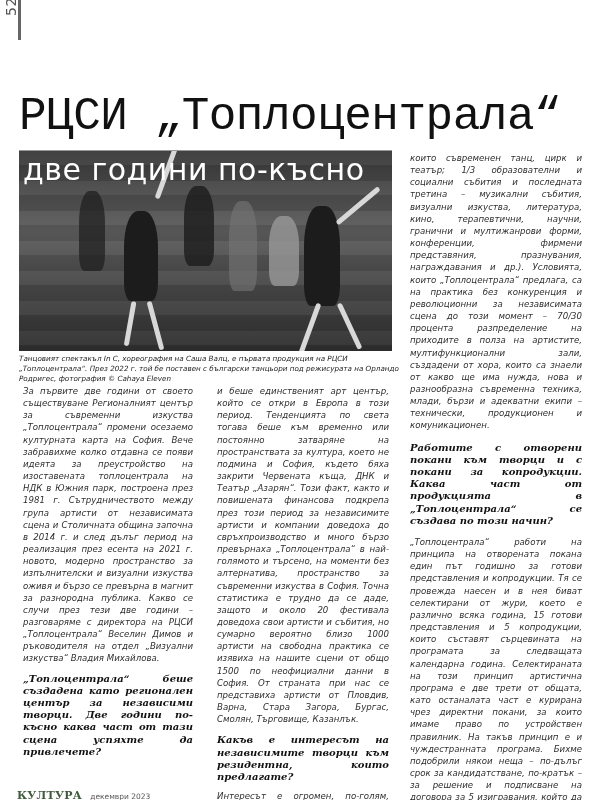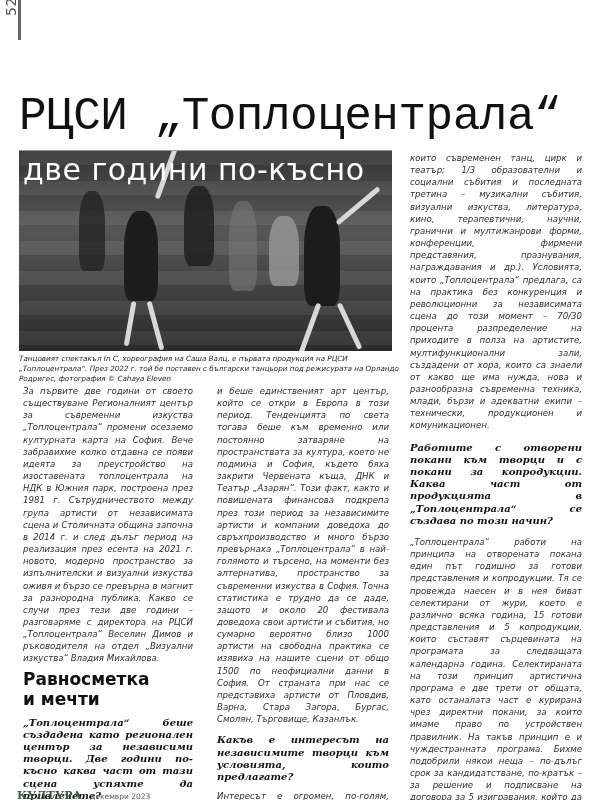--- a/index.html
+++ b/index.html
@@ -92,28 +92,27 @@
   <div class="limb" style="left:130px;top:148px;width:50px;height:5px;transform:rotate(75deg)"></div>
   <div class="limb" style="left:300px;top:150px;width:55px;height:5px;transform:rotate(110deg)"></div>
   <div class="limb" style="left:320px;top:150px;width:50px;height:5px;transform:rotate(65deg)"></div>
   <div class="photo-subtitle">две години по-късно</div>
 </div>
 
 <div class="caption">Танцовият спектакъл In C, хореография на Саша Валц, е първата продукция на РЦСИ „Топлоцентрала“. През 2022 г. той бе поставен с български танцьори под режисурата на Орландо Родригес, фотография © Cahaya Eleven</div>
 
 <div class="col" style="left:19px;top:381px;width:178px;">
   <p>За първите две години от своето съществуване Регионалният център за съвременни изкуства „Топлоцентрала“ промени осезаемо културната карта на София. Вече забравихме колко отдавна се появи идеята за преустройство на изоставената топлоцентрала на НДК в Южния парк, построена през 1981 г. Сътрудничеството между група артисти от независимата сцена и Столичната община започна в 2014 г. и след дълъг период на реализация през есента на 2021 г. новото, модерно пространство за изпълнителски и визуални изкуства оживя и бързо се превърна в магнит за разнородна публика. Какво се случи през тези две години – разговаряме с директора на РЦСИ „Топлоцентрала“ Веселин Димов и ръководителя на отдел „Визуални изкуства“ Владия Михайлова.</p>
-  <p class="subhead" style="width:110px;">Равносметка и мечти</p>
   <p class="q" style="margin-top:8px;">„Топлоцентрала“ беше създадена като регионален център за независими творци. Две години по-късно каква част от тази сцена успяхте да привлечете?</p>
 
 </div>
 
 <div class="col" style="left:213px;top:381px;width:180px;">
   <p>и беше единственият арт център, който се откри в Европа в този период. Тенденцията по света тогава беше към временно или постоянно затваряне на пространствата за култура, което не подмина и София, където бяха закрити Червената къща, ДНК и Театър „Азарян“. Този факт, както и повишената финансова подкрепа през този период за независимите артисти и компании доведоха до свръхпроизводство и много бързо превърнаха „Топлоцентрала“ в най-голямото и търсено, на моменти без алтернатива, пространство за съвременни изкуства в София. Точна статистика е трудно да се даде, защото и около 20 фестивала доведоха свои артисти и събития, но сумарно вероятно близо 1000 артисти на свободна практика се изявиха на нашите сцени от общо 1500 по неофициални данни в София. От страната при нас се представиха артисти от Пловдив, Варна, Стара Загора, Бургас, Смолян, Търговище, Казанлък.</p>
-  <p class="q" style="margin-top:9px;">Какъв е интересът на независимите творци към условията, които предлагате?</p>
+  <p class="q" style="margin-top:9px;">Какъв е интересът на независимите творци към резидентна, които предлагате?</p>
   <p style="margin-top:7px;">Интересът е огромен, по-голям, отколкото се очакваше... и не намалява. За две години РЦСИ „Топлоцентрала“ реализира над 1700 събития (1/3 от</p>
 </div>
 
 <div class="col" style="left:406px;top:148px;width:180px;">
   <p>които съвременен танц, цирк и театър; 1/3 образователни и социални събития и последната третина – музикални събития, визуални изкуства, литература, кино, терапевтични, научни, гранични и мултижанрови форми, конференции, фирмени представяния, празнувания, награждавания и др.). Условията, които „Топлоцентрала“ предлага, са на практика без конкуренция и революционни за независимата сцена до този момент – 70/30 процента разпределение на приходите в полза на артистите, мултифункционални зали, създадени от хора, които са знаели от какво ще има нужда, нова и разнообразна съвременна техника, млади, бързи и адекватни екипи – технически, продукционен и комуникационен.</p>
   <p class="q" style="margin-top:10px;">Работите с отворени покани към творци и с покани за копродукции. Каква част от продукцията в „Топлоцентрала“ се създава по този начин?</p>
   <p style="margin-top:9px;">„Топлоцентрала“ работи на принципа на отворената покана един път годишно за готови представления и копродукции. Тя се провежда наесен и в нея биват селектирани от жури, което е различно всяка година, 15 готови представления и 5 копродукции, които съставят сърцевината на програмата за следващата календарна година. Селектираната на този принцип артистична програма е две трети от общата, като останалата част е курирана чрез директни покани, за които имаме право по устройствен правилник. На такъв принцип е и чуждестранната програма. Бихме подобрили някои неща – по-дълъг срок за кандидатстване, по-кратък – за решение и подписване на договора за 5 изигравания, който да бъде евентуално подновен. Диалогът в действие между артистите, публиката и персонала е ключов.</p>
   <p class="q" style="margin-top:10px;">Поддържате резидентна програма. Колко гостуващи творци досега сте приели?</p>
 
 </div>

